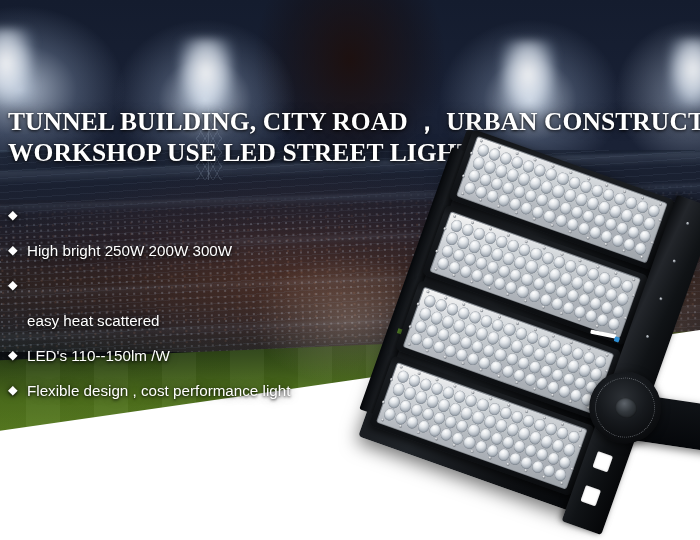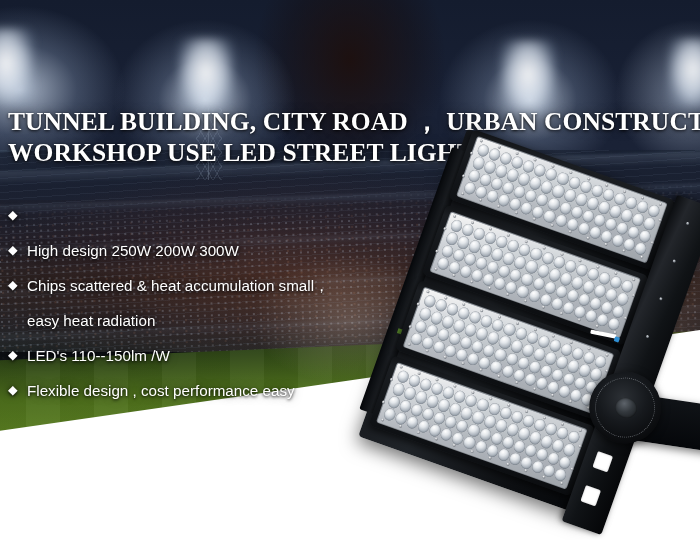--- a/index.html
+++ b/index.html
@@ -324,37 +324,36 @@
     <span class="tline">TUNNEL BUILDING, CITY ROAD ，  URBAN CONSTRUCTION</span>
     <span class="tline">WORKSHOP USE LED STREET LIGHT</span>
   </h1>
 
   <ul class="features">
     <li class="feat">
       <span class="dia">◆</span>
     </li>
     <li class="feat">
       <span class="dia">◆</span>
-      <span class="txt">High design  250W  200W 300W</span>
+      <span class="txt">High bright  250W  200W 300W</span>
     </li>
     <li class="feat">
       <span class="dia">◆</span>
-      <span class="txt">Chips scattered &amp; heat accumulation small，</span>
     </li>
     <li class="feat cont">
       <span class="dia">◆</span>
-      <span class="txt">easy heat radiation</span>
+      <span class="txt">easy heat scattered</span>
     </li>
     <li class="feat">
       <span class="dia">◆</span>
       <span class="txt">LED's 110--150lm /W</span>
     </li>
     <li class="feat">
       <span class="dia">◆</span>
-      <span class="txt">Flexible design , cost performance easy</span>
+      <span class="txt">Flexible design , cost performance light</span>
     </li>
   </ul>
 
   <div id="product">
     <div class="lamp-body">
       <div class="frame"></div>
       <div class="side-fin"></div>
       <div class="green-slit"></div>
 
       <div class="module m1">

